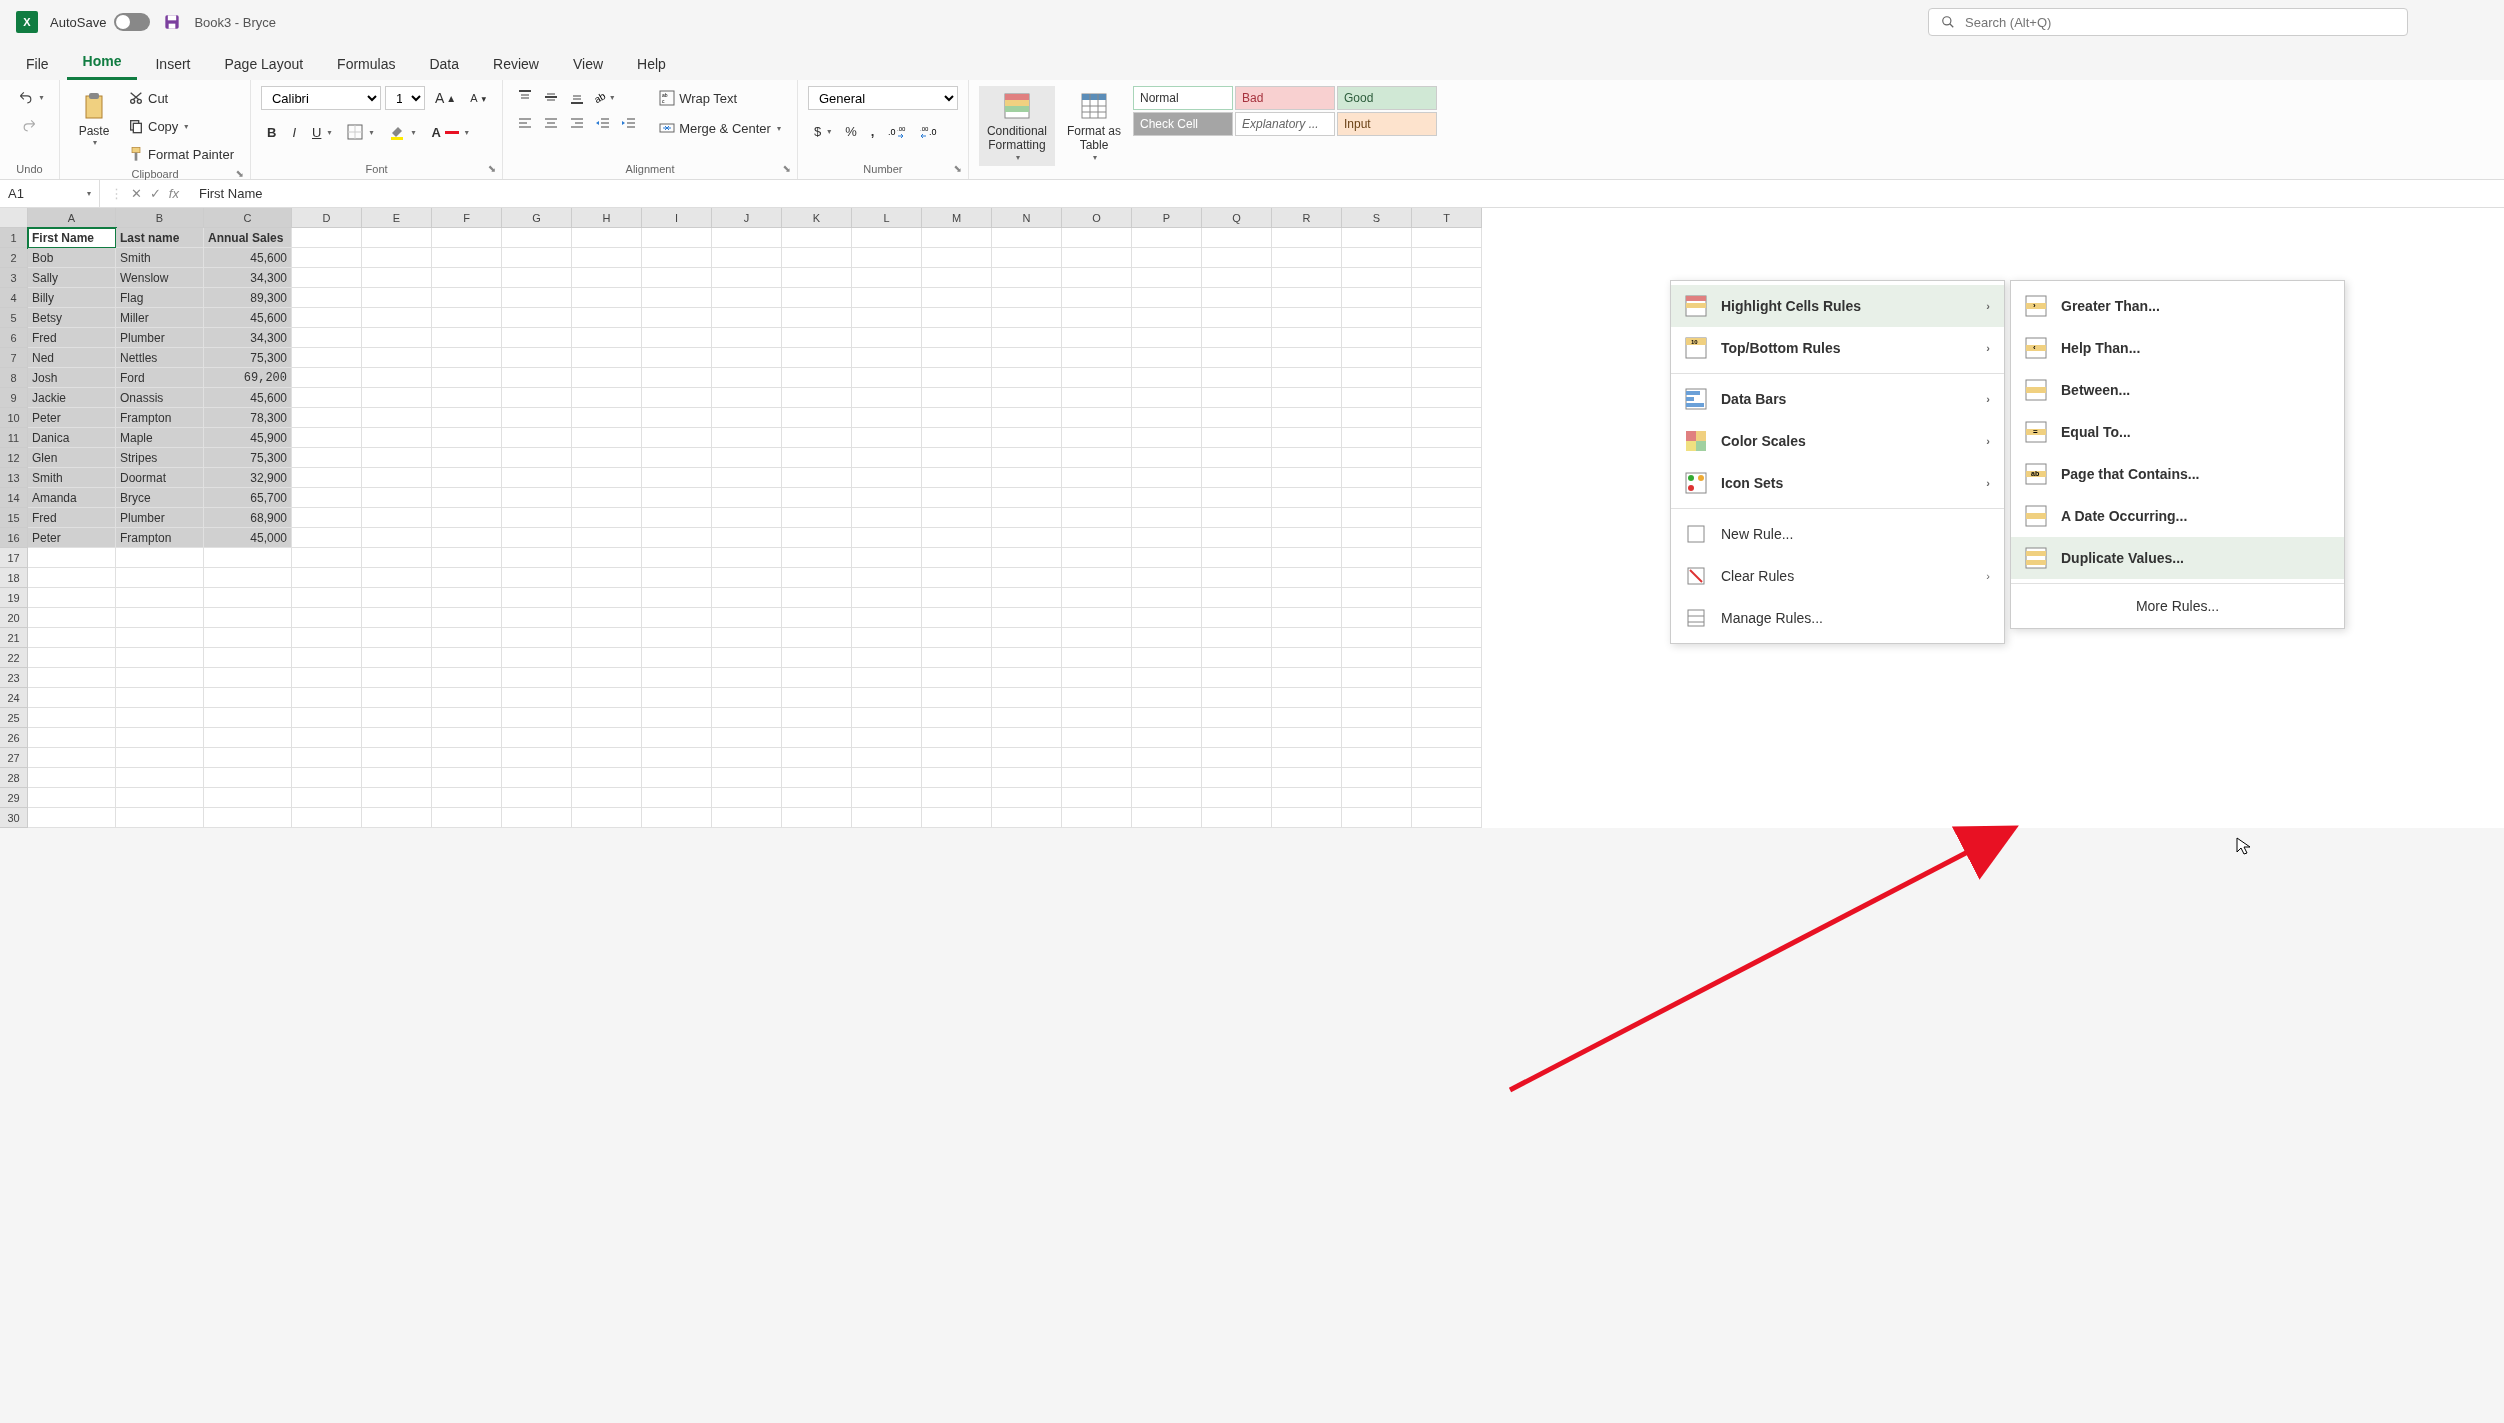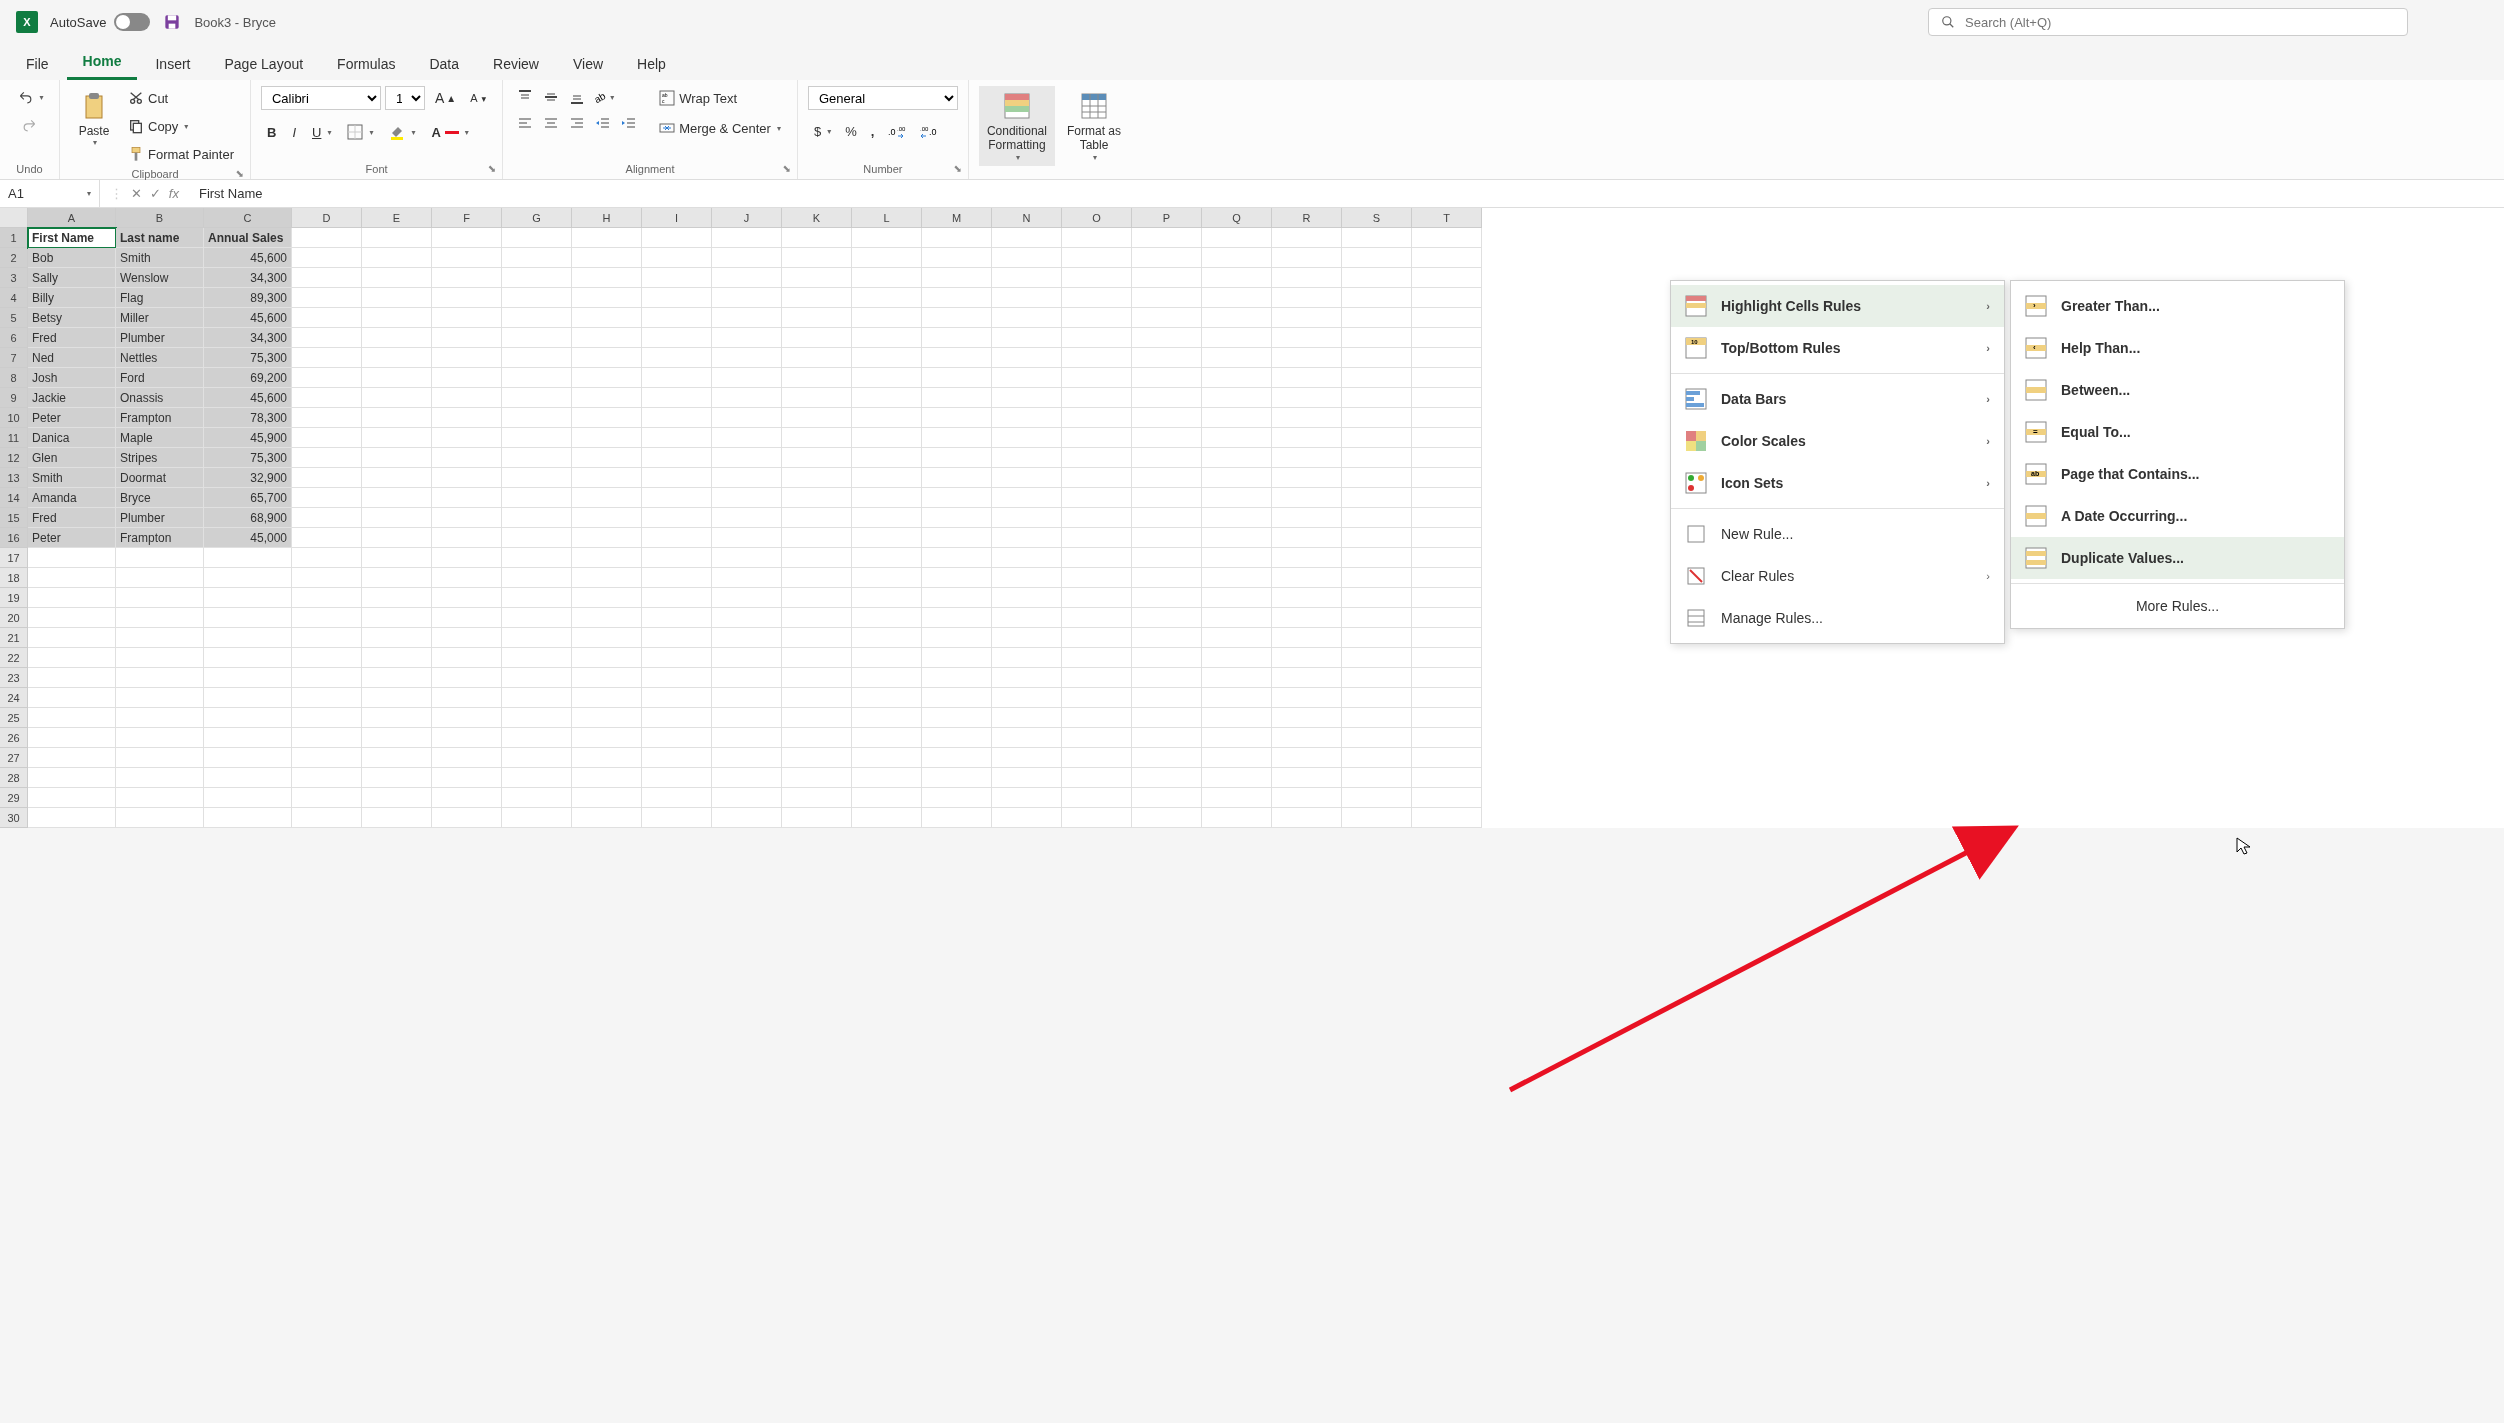--- a/index.html
+++ b/index.html
@@ -378,20 +378,28 @@
             <rect x="4" y="4" width="24" height="6" fill="#5b8db8"></rect>
             <line x1="12" y1="4" x2="12" y2="28" stroke="#888"></line>
             <line x1="20" y1="4" x2="20" y2="28" stroke="#888"></line>
             <line x1="4" y1="16" x2="28" y2="16" stroke="#888"></line>
             <line x1="4" y1="22" x2="28" y2="22" stroke="#888"></line>
           </svg>
         <span style="white-space:pre-line;">Format as
 Table</span>
           <span class="dropdown-arrow">▾</span>
       </div>
+      <div class="styles-gallery">
+        <div class="style-cell style-normal">Normal</div>
+        <div class="style-cell style-bad">Bad</div>
+        <div class="style-cell style-good">Good</div>
+        <div class="style-cell style-check">Check Cell</div>
+        <div class="style-cell style-explan">Explanatory ...</div>
+        <div class="style-cell style-input">Input</div>
+      </div>
     </div>
   </div>
 
 </div>
 
 <div class="formula-bar">
   <div class="name-box">
     <span>A1</span>
     <span class="dropdown-arrow">▾</span>
   </div>
@@ -614,21 +622,21 @@
           <div class="cell" style="width: 70px;"></div>
           <div class="cell" style="width: 70px;"></div>
           <div class="cell" style="width: 70px;"></div>
           <div class="cell" style="width: 70px;"></div>
           <div class="cell" style="width: 70px;"></div>
           <div class="cell" style="width: 70px;"></div>
         </div>
         <div class="cell-row">
           <div class="cell selected-range" style="width: 88px;">Josh</div>
           <div class="cell selected-range" style="width: 88px;">Ford</div>
-          <div class="cell selected-range num" style="width: 88px;">69,200</div>
+          <div class="cell selected-range num" style="width: 88px; font-family: Liberation Mono, monospace;">69,200</div>
           <div class="cell" style="width: 70px;"></div>
           <div class="cell" style="width: 70px;"></div>
           <div class="cell" style="width: 70px;"></div>
           <div class="cell" style="width: 70px;"></div>
           <div class="cell" style="width: 70px;"></div>
           <div class="cell" style="width: 70px;"></div>
           <div class="cell" style="width: 70px;"></div>
           <div class="cell" style="width: 70px;"></div>
           <div class="cell" style="width: 70px;"></div>
           <div class="cell" style="width: 70px;"></div>

